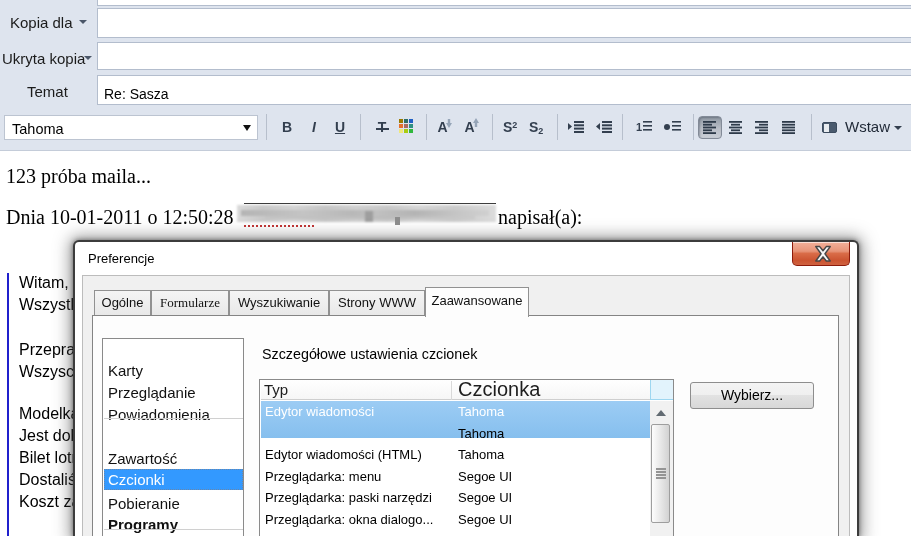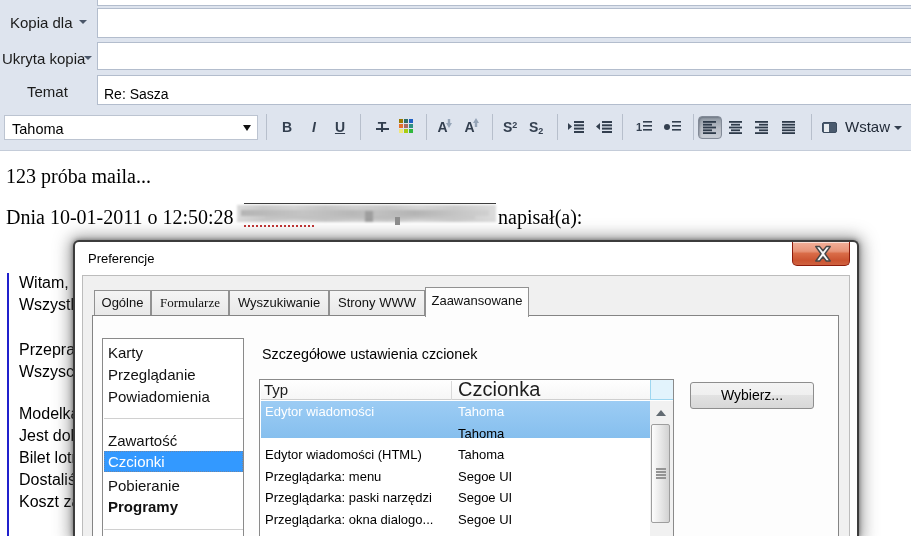--- a/index.html
+++ b/index.html
@@ -19,21 +19,21 @@
 
 .serif { font-family:"Liberation Serif",serif; }
 
 
 #dlg { position:absolute; left:73px; top:240px; width:786px; height:298px; background:#fff; border:2px solid #3c3c3c; border-bottom:none; border-radius:6px 6px 0 0; box-shadow:0 0 5px rgba(30,30,30,.55), 0 0 15px 4px rgba(70,70,70,.5); }
 #client { position:absolute; left:7px; top:33px; width:768px; height:263px; background:#f0f0f0; box-shadow:inset 0 0 0 1px #bcbcbc; }
 .tab { position:absolute; top:15px; height:26px; background:linear-gradient(#f4f4f4,#e8e8e8); border:1px solid #919191; font-size:13px; color:#111; text-align:center; line-height:24px; }
 #tabactive { position:absolute; top:12px; height:30px; background:#fdfdfd; border:1px solid #919191; border-bottom:none; font-size:13px; color:#111; text-align:center; line-height:26px; z-index:3; }
 #panel { position:absolute; left:10px; top:40px; width:747px; height:230px; background:#fdfdfd; border:1px solid #848484; }
 #list { position:absolute; left:9px; top:22px; width:142px; height:210px; background:#fff; border:1px solid #8a8a8a; }
-.li { position:absolute; left:1px; width:139px; height:21px; font-size:15px; color:#111; line-height:21px; padding-left:4px; white-space:nowrap; }
+.li { position:absolute; left:1px; width:139px; height:21px; font-size:15px; color:#111; line-height:21px; padding-left:4px; white-space:nowrap;margin-top:18px; }
 #table { position:absolute; left:166px; top:63px; width:415px; height:170px; background:#fff; border:1px solid #8a8a8a; }
 .row { position:absolute; left:1px; width:390px; height:37px; font-size:13px; color:#000; line-height:21.5px; white-space:nowrap; }
 .c1 { position:absolute; left:4px; } .c2 { position:absolute; left:197px; }
 </style></head>
 <body>
 <div id="page">
 
 <div id="top"></div>
 <div class="field" style="top:-20px; height:26px;"></div>
 <div class="field" style="top:8px; height:30px;"></div>

